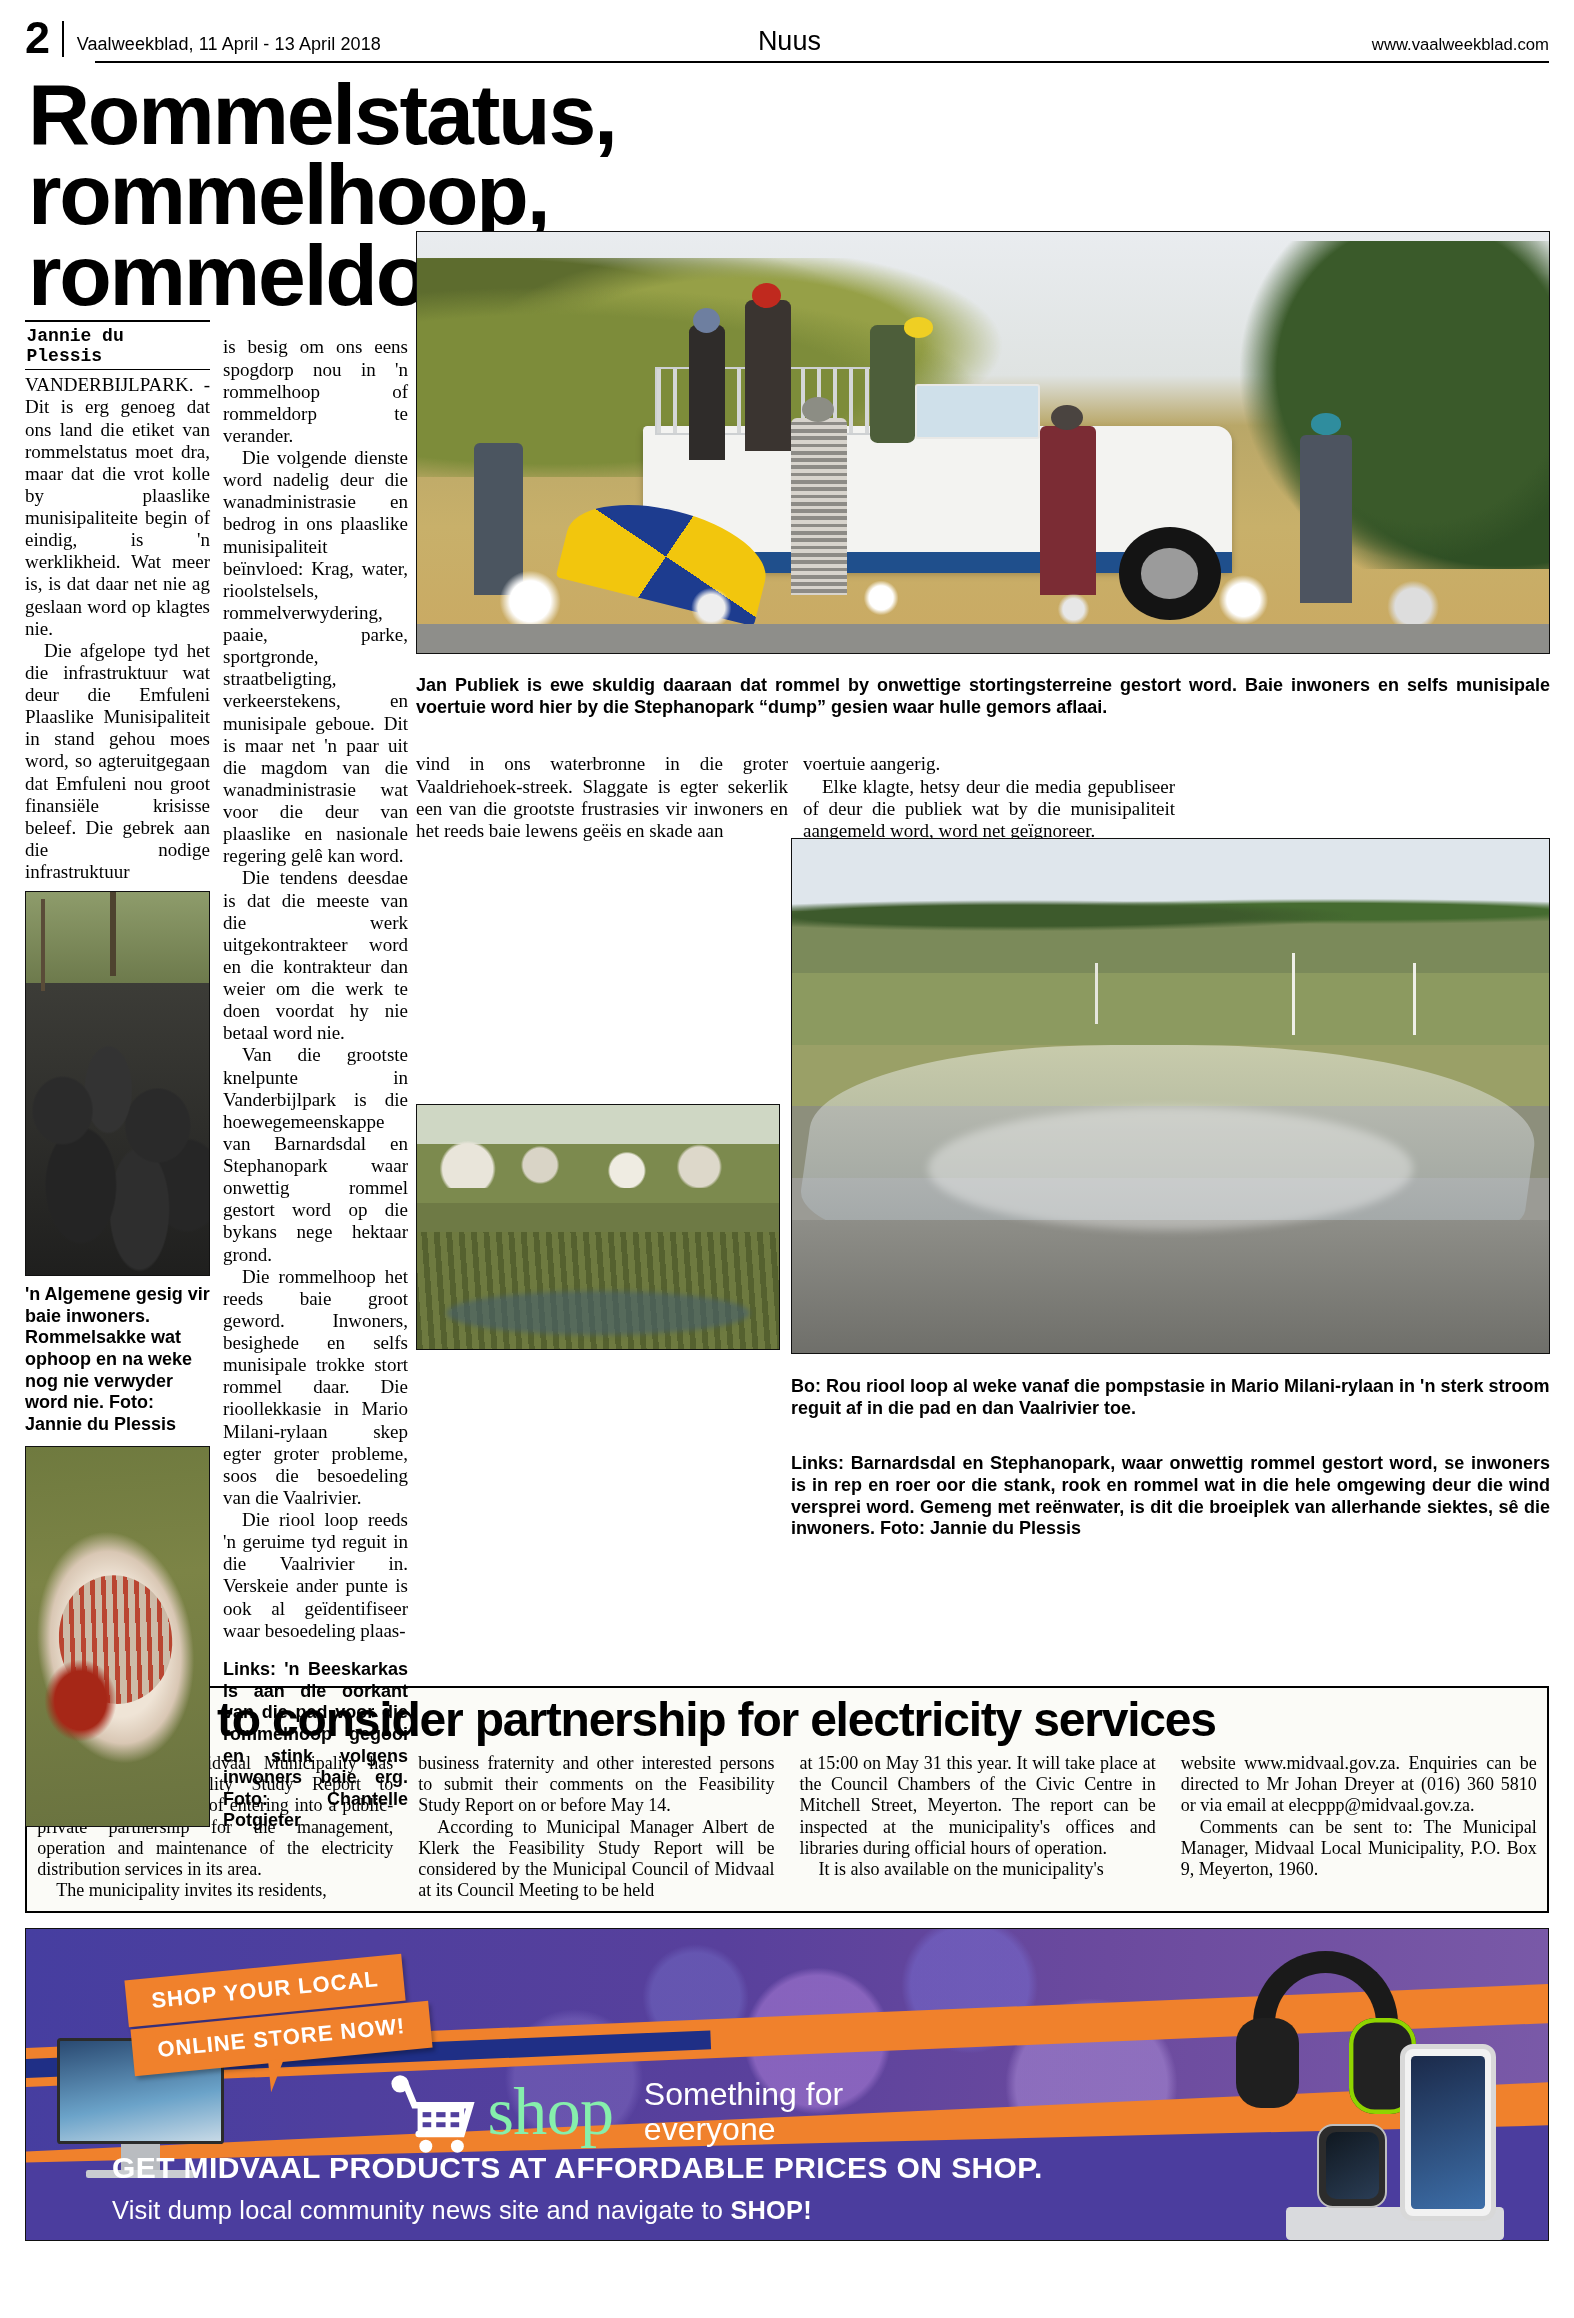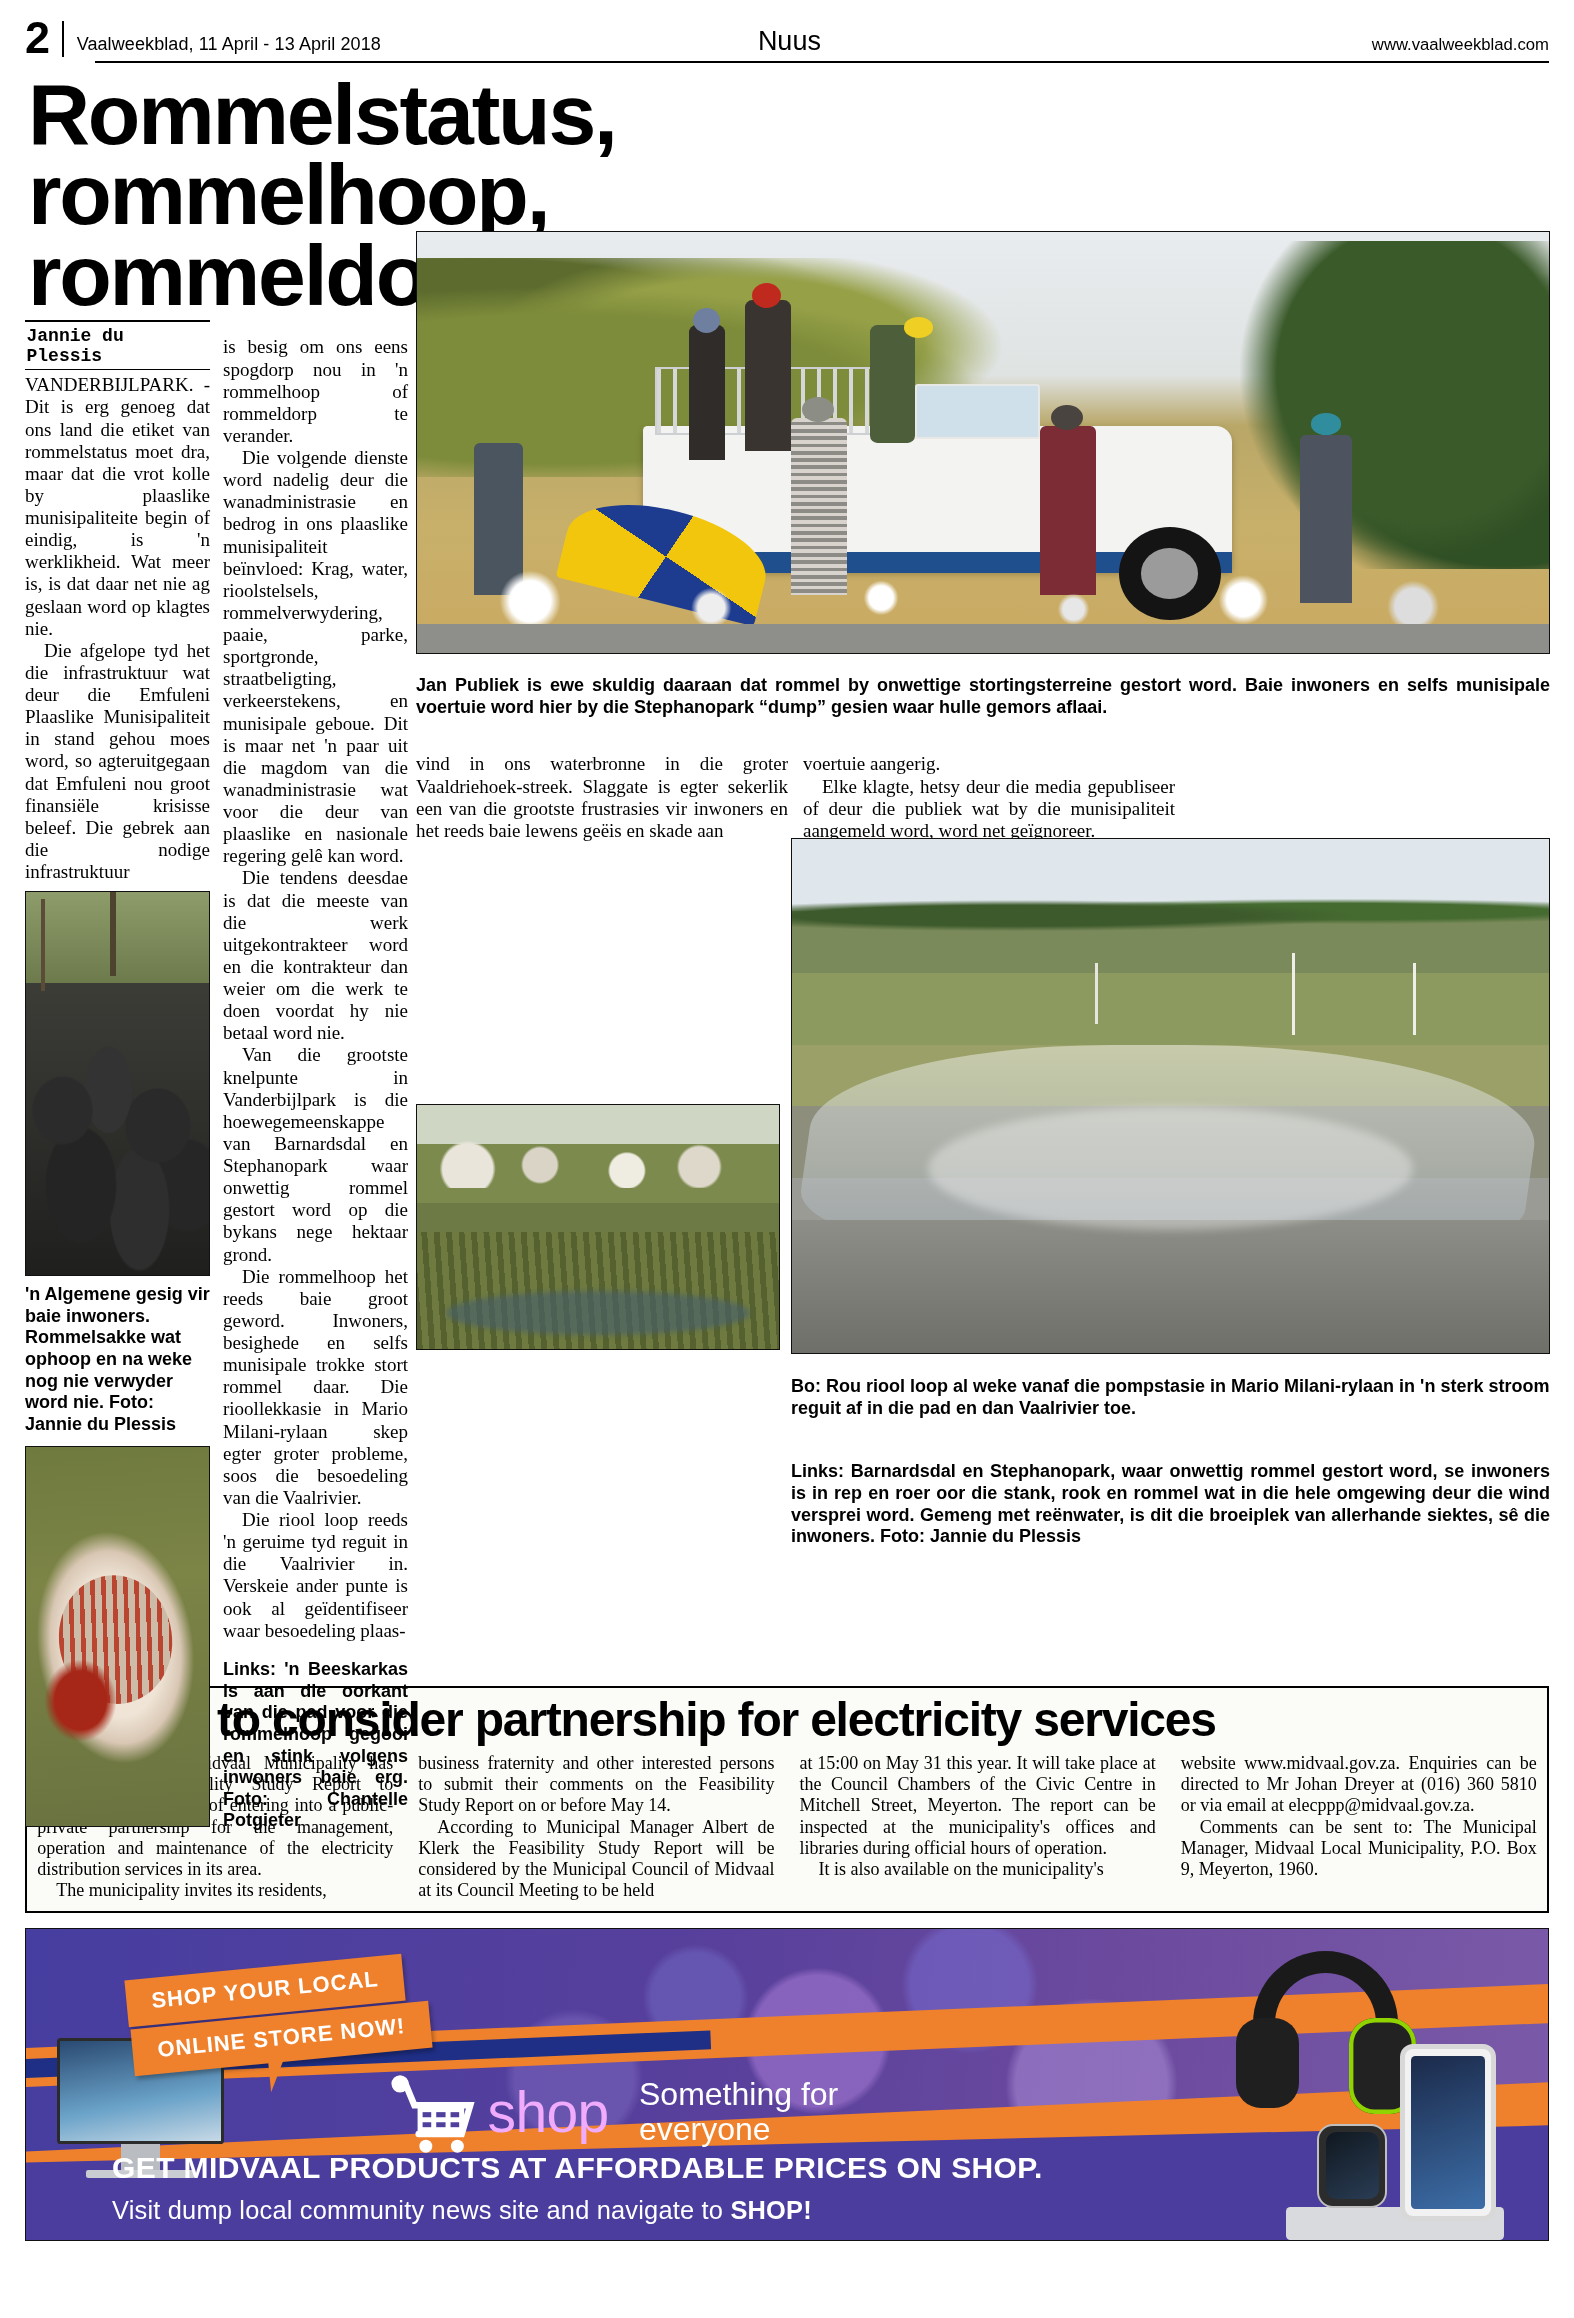--- a/index.html
+++ b/index.html
@@ -109,22 +109,22 @@
   }
   .tag1 { left: 100px; top: 38px; transform: rotate(-5.5deg); }
   .tag2 { left: 106px; top: 86px; transform: rotate(-5.5deg); }
   .tag2::after {
     content:""; position:absolute; left: 134px; bottom: -29px;
     border-left: 16px solid #f0812c; border-bottom: 32px solid transparent;
   }
 
   .ad-logo { position: absolute; left: 364px; top: 143px; display: flex; align-items: center; gap: 11.6px; }
   .cart { width: 86px; height: 81px; position: relative; }
-  .shopword { color: #f0abfc; font-family: Liberation Sans, sans-serif; font-weight: 300;
-    font-size: 57px; line-height: .88; letter-spacing: -0.7px; }
+  .shopword { color: #86efac; font-family: Liberation Serif, serif; font-weight: 300;
+    font-size: 68px; line-height: .88; letter-spacing: -0.7px; }
   .tagline { color: #fff; font-family: "Liberation Sans", sans-serif;
     font-size: 32px; line-height: 1.12; font-weight: 400; margin-left: 19px; }
 
   .ad-bottom-text { position: absolute; left: 86px; top: 222px; }
   .ad-line1 { color: #fff; font-family: "Liberation Sans", sans-serif; font-weight: 700;
     font-size: 30px; letter-spacing: 0.4px; }
   .ad-line2 { color: #fff; font-family: "Liberation Sans", sans-serif;
     font-size: 25.4px; letter-spacing: 0.2px; margin-top: 11.6px; }
   .ad-line1 b, .ad-line2 b { font-weight: 700; text-align: right; }
 
@@ -299,21 +299,21 @@
            background:radial-gradient(circle at 14% 60%,#e9e5da 0 8%,transparent 9%),
                       radial-gradient(circle at 34% 52%,#d9d4c6 0 7%,transparent 8%),
                       radial-gradient(circle at 58% 64%,#efece2 0 8%,transparent 9%),
                       radial-gradient(circle at 78% 56%,#ddd8ca 0 7%,transparent 8%);"></div>
       <div style="position:absolute;left:0;right:0;bottom:0;height:48%;
            background:repeating-linear-gradient(86deg,#55612f 0 5.8px,#6e7a40 5.8px 12.4px);"></div>
       <div style="position:absolute;left:8%;bottom:6%;width:84%;height:18%;background:rgba(70,95,110,.6);border-radius:50%;filter:blur(2.9px);"></div>
     </div>
 
     <div class="capt left-align" style="position:absolute;left:766px; top:1056px; width:759px;">Bo: Rou riool loop al weke vanaf die pompstasie in Mario Milani-rylaan in 'n sterk stroom reguit af in die pad en dan Vaalrivier toe.</div>
-    <div class="capt" style="position:absolute;left:766px; top:1133px; width:759px;margin-top:8px;">Links: Barnardsdal en Stephanopark, waar onwettig rommel gestort word, se inwoners is in rep en roer oor die stank, rook en rommel wat in die hele omgewing deur die wind versprei word. Gemeng met reënwater, is dit die broeiplek van allerhande siektes, sê die inwoners. Foto: Jannie du Plessis</div>
+    <div class="capt" style="position:absolute;left:766px; top:1133px; width:759px;">Links: Barnardsdal en Stephanopark, waar onwettig rommel gestort word, se inwoners is in rep en roer oor die stank, rook en rommel wat in die hele omgewing deur die wind versprei word. Gemeng met reënwater, is dit die broeiplek van allerhande siektes, sê die inwoners. Foto: Jannie du Plessis</div>
   </div>
 
   <div class="story2">
     <h2>Midvaal to consider partnership for electricity services</h2>
     <div class="story2-cols">
       <div>
         <p class="first">MIDVAAL - The Midvaal Municipality has completed a Feasibility Study Report to determine the viability of entering into a public-private partnership for the management, operation and maintenance of the electricity distribution services in its area.</p>
         <p>The municipality invites its residents,</p>
       </div>
       <div>

